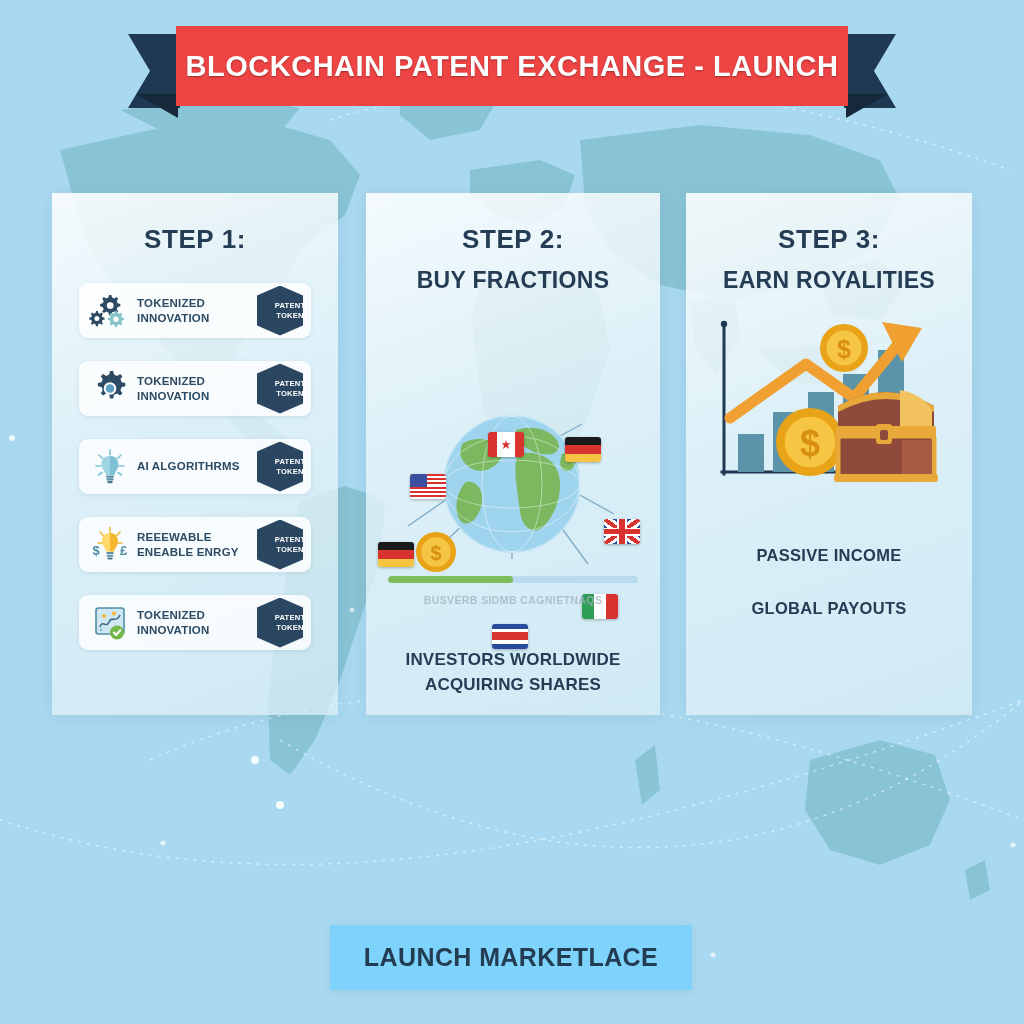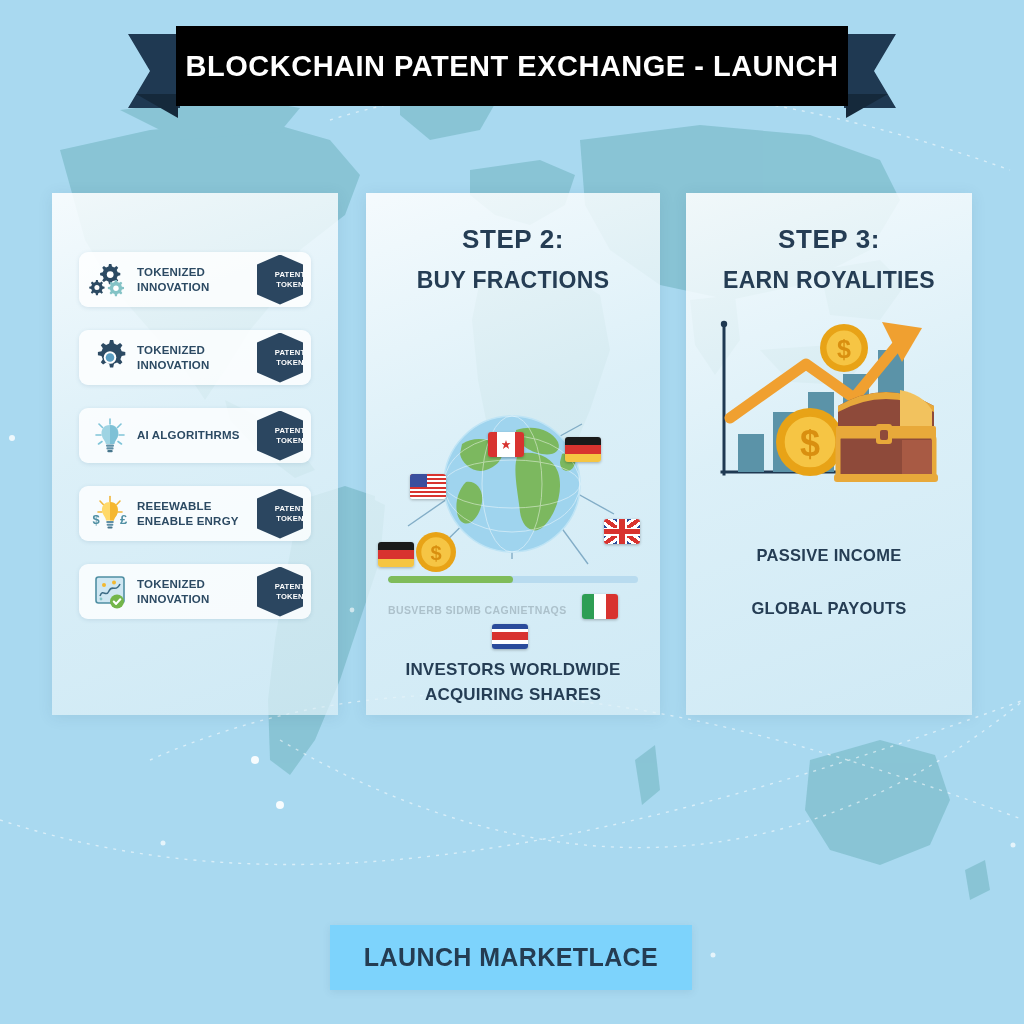--- a/index.html
+++ b/index.html
@@ -31,21 +31,21 @@
   }
   .ribbon-tail.left { left: 0; clip-path: polygon(0 0, 100% 0, 100% 100%, 0 100%, 22px 50%); }
   .ribbon-tail.right { right: 0; clip-path: polygon(0 0, 100% 0, calc(100% - 22px) 50%, 100% 100%, 0 100%); }
   .ribbon-fold {
     position: absolute; top: 82px; width: 42px; height: 24px; background: #15293b;
   }
   .ribbon-fold.left { left: 8px; clip-path: polygon(0 0, 100% 0, 100% 100%); }
   .ribbon-fold.right { right: 8px; clip-path: polygon(0 0, 100% 0, 0 100%); }
   #ribbon-body {
     position: absolute; left: 48px; right: 48px; top: 14px; height: 80px;
-    background: #000000;
+    background: #ef4444;
     display: flex; align-items: center; justify-content: center;
   }
   #ribbon-title {
     color: #ffffff; font-size: 29px; font-weight: bold; letter-spacing: .5px;
     text-shadow: 0 1px 2px rgba(0,0,0,.35);
     white-space: nowrap;
   }
 
   
   .card {
@@ -105,21 +105,21 @@
     box-shadow: 0 1px 3px rgba(0,0,0,.28);
   }
   .flag-box > div { width: 100%; height: 100%; }
 
   #progress-wrap { margin: 4px 22px 0; }
   #progress-track {
     height: 7px; border-radius: 4px; background: #b8dbef; overflow: hidden;
   }
   #progress-fill { height: 100%; background: #7fbc5a; border-radius: 4px; }
   #progress-caption {
-    text-align: left; margin-top: 21px;
+    text-align: center; margin-top: 11px;
     color: #9fb3bd; font-size: 10.5px; font-weight: bold; letter-spacing: .4px;
     opacity: .75;
   }
   #investors-caption {
     margin-top: 42px; text-align: center;
     color: #253d54; font-size: 17px; font-weight: bold; line-height: 1.45;
     letter-spacing: .2px;
   }
   #investors-caption span { display: block; }
 
@@ -203,20 +203,21 @@
     <div class="ribbon-tail right"></div>
     <div class="ribbon-fold left"></div>
     <div class="ribbon-fold right"></div>
     <div id="ribbon-body">
       <div id="ribbon-title">BLOCKCHAIN PATENT EXCHANGE - LAUNCH</div>
     </div>
   </div>
 
   <div class="card" id="card-1">
     <div class="step-head">
+      <div class="step-no">STEP 1:</div>
     </div>
 
     <div id="patent-list">
 
       <div class="patent-row">
         <div class="row-icon">
           <svg viewBox="0 0 46 40">
             <g fill="#2c4a63">
               <path d="M22 4 l2.4 .0 .6 2.6 2.3 1 2.2-1.5 1.7 1.7 -1.5 2.2 1 2.3 2.6 .6 0 2.4 -2.6 .6 -1 2.3 1.5 2.2 -1.7 1.7 -2.2-1.5 -2.3 1 -.6 2.6 -2.4 0 -.6-2.6 -2.3-1 -2.2 1.5 -1.7-1.7 1.5-2.2 -1-2.3 -2.6-.6 0-2.4 2.6-.6 1-2.3 -1.5-2.2 1.7-1.7 2.2 1.5 2.3-1 Z"></path>
               <circle cx="23.2" cy="14.6" r="3.4" fill="#ffffff"></circle>

